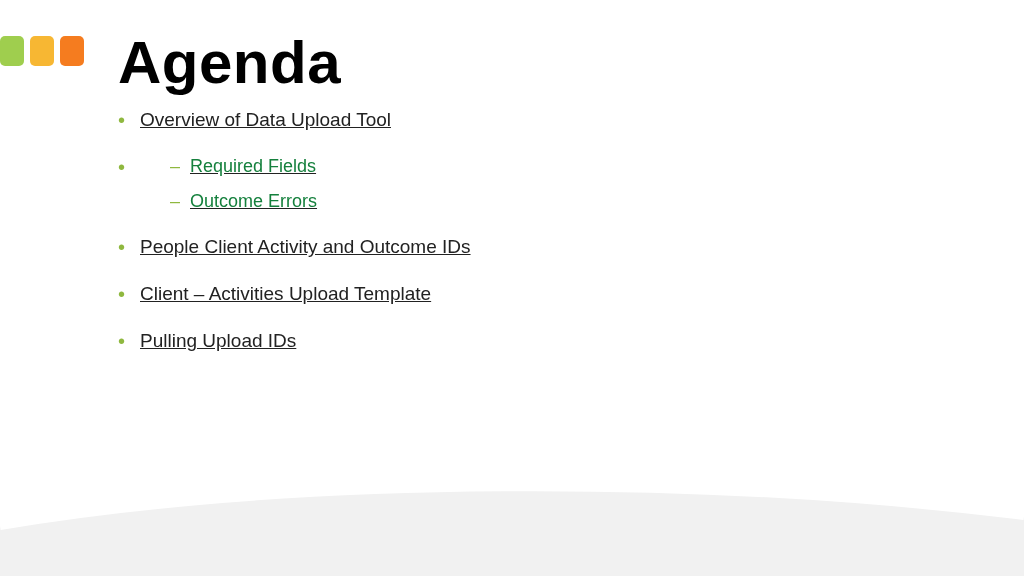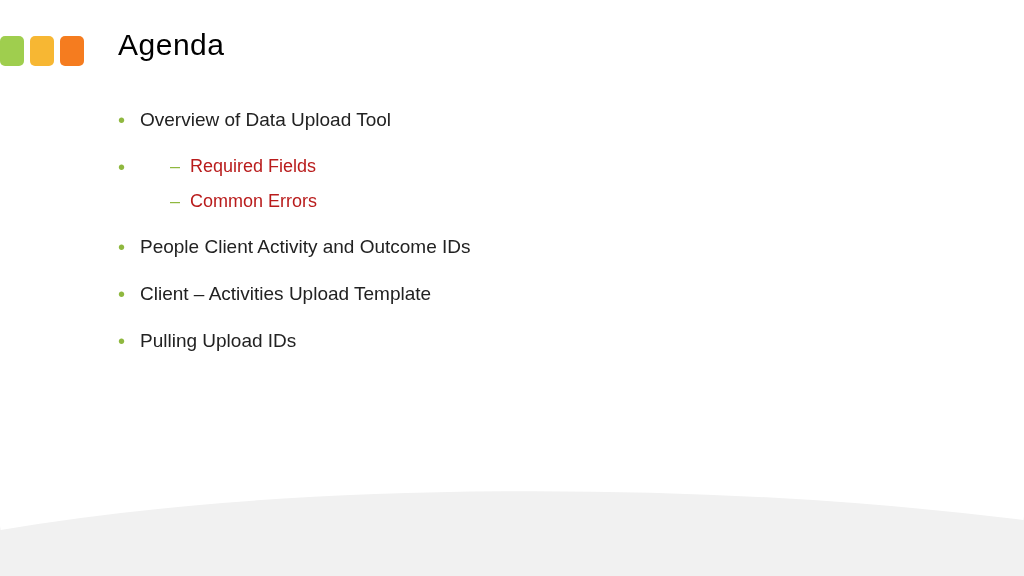--- a/index.html
+++ b/index.html
@@ -21,34 +21,35 @@
   }
   .accent-blocks .block {
     width: 24px;
     height: 30px;
     border-radius: 5px;
   }
   .slide-title {
     position: absolute;
     top: 28px;
     left: 118px;
-    font-size: 30px;
-    font-weight: 400;
+    font-size: 60px;
+    font-weight: 700;
     color: #000;
     letter-spacing: 0.5px;
   }
   ul.top-list {
     position: absolute;
     top: 108px;
     left: 118px;
     margin: 0;
     padding: 0;
     list-style: none;
     font-size: 19px;
     color: #222;
+    text-decoration: underline;
   }
   ul.top-list > li {
     position: relative;
     padding-left: 22px;
     margin-bottom: 22px;
     line-height: 1.3;
   }
   ul.top-list > li::before {
     content: "•";
     position: absolute;
@@ -61,21 +62,21 @@
   ul.sub-list {
     list-style: none;
     padding: 0;
     margin: 14px 0 0 30px;
     font-size: 18px;
   }
   ul.sub-list > li {
     position: relative;
     padding-left: 20px;
     margin-bottom: 12px;
-    color: #b91c1c;
+    color: #15803d;
   }
   ul.sub-list > li::before {
     content: "–";
     position: absolute;
     left: 0;
     top: 0;
     color: #8fb83f;
     font-size: 18px;
   }
   .swoosh {
@@ -98,21 +99,21 @@
 
 <div class="slide-title">Agenda</div>
 
 <ul class="top-list">
   <li>
     <span>Overview of Data Upload Tool</span>
   </li>
   <li>
     <ul class="sub-list">
       <li>Required Fields</li>
-      <li>Common Errors</li>
+      <li>Outcome Errors</li>
     </ul>
   </li>
   <li>
     <span>People Client Activity and Outcome IDs</span>
   </li>
   <li>
     <span>Client – Activities Upload Template</span>
   </li>
   <li>
     <span>Pulling Upload IDs</span>

